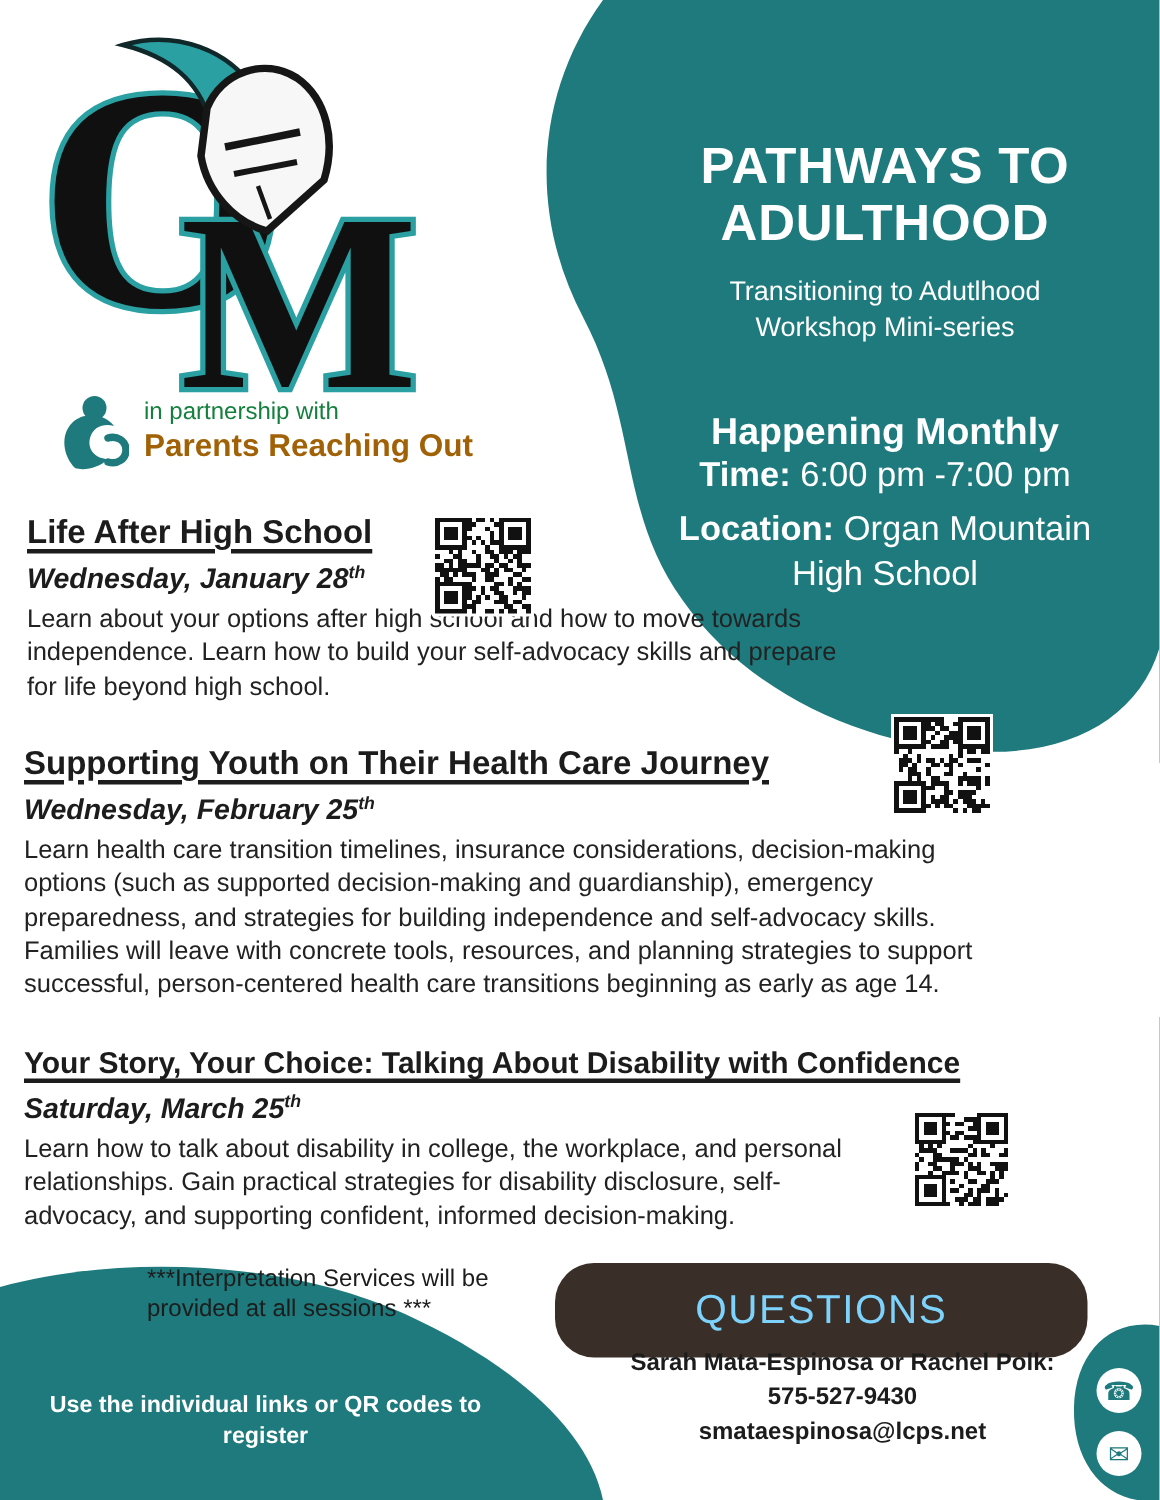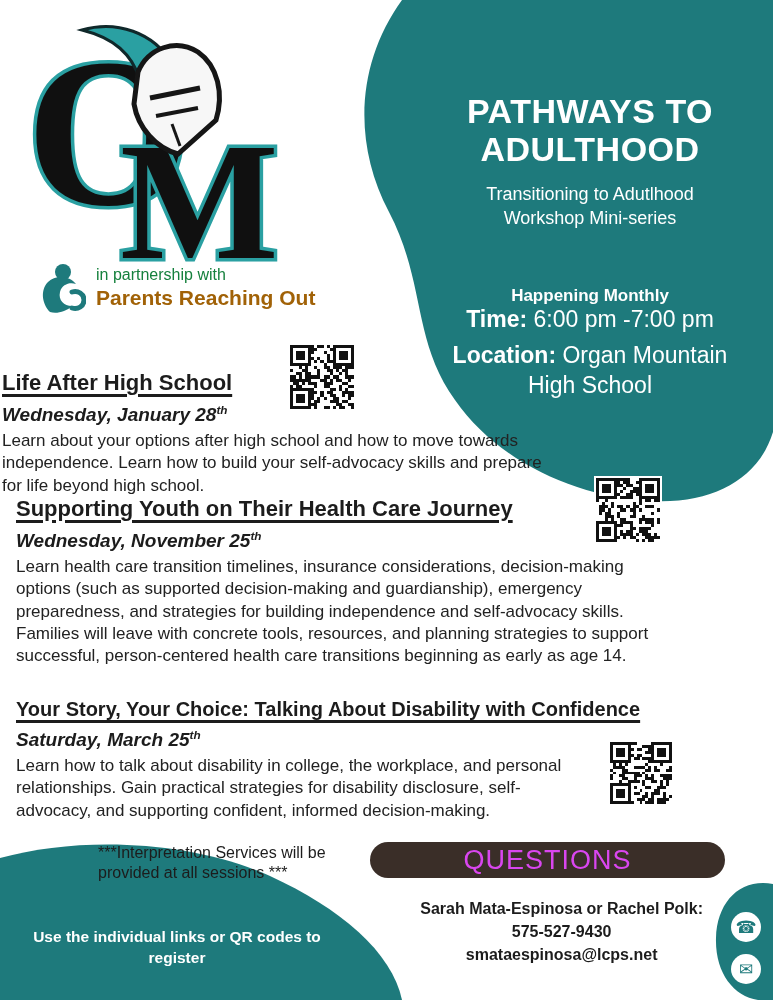--- a/index.html
+++ b/index.html
@@ -15,46 +15,46 @@
   
   .partnership{left:36px;top:262px;display:flex;align-items:center;gap:10px;}
   .pr-icon{width:50px;height:52px;}
   .pr-line{font-size:16px;color:#15803d;}
   .pr-name{font-size:21px;font-weight:700;color:#a16207;margin-top:2px;}
 
   
   .hero{left:416px;top:92px;width:348px;text-align:center;color:#fff;}
   .hero-title{font-size:34px;font-weight:800;line-height:1.12;letter-spacing:.5px;}
   .hero-sub{margin-top:15px;font-size:18px;line-height:1.3;}
-  .hero-monthly{margin-top:56px;font-size:17px;font-weight:700;}
+  .hero-monthly{margin-top:44px;font-size:25px;font-weight:700;}
   .hero-time{font-size:23px;}
   .hero-loc{margin-top:8px;font-size:23px;line-height:1.3;}
   .hero b{font-weight:700;}
 
   
   .sess-title{display:inline-block;font-weight:700;font-size:22px;text-decoration:underline;
               text-decoration-thickness:2.5px;text-underline-offset:4px;}
   .sess-date{font-style:italic;font-weight:700;font-size:19px;margin-top:7px;}
   .sess-date sup{font-size:0.62em;}
   .sess-body{font-size:17px;line-height:1.3;margin-top:4px;color:#222;}
-  .session-1{left:2px;top:342px;width:560px;margin-top:28px;}
+  .session-1{left:18px;top:342px;width:560px;}
   .session-2{left:16px;top:496px;width:655px;}
   .session-3{left:16px;top:698px;width:748px;}
   .session-3 .sess-title{font-size:20px;}
   .session-3 .sess-body{width:575px;}
 
   .qr{position:absolute;background:#fff;padding:2px;box-sizing:border-box;}
   .qr-1{left:288px;top:343px;width:68px;height:68px;}
   .qr-2{left:594px;top:476px;width:68px;height:68px;}
   .qr-3{left:608px;top:740px;width:66px;height:66px;}
 
   
   .interp{left:98px;top:843px;width:262px;text-align:left;font-size:16px;line-height:1.28;}
-  .questions-btn{left:370px;top:842px;width:355px;height:36px;border-radius:26px;background:#3a2e28;
-                 color:#d946ef;display:flex;align-items:center;justify-content:center;
+  .questions-btn{left:370px;top:842px;width:355px;height:63px;border-radius:26px;background:#3a2e28;
+                 color:#7dd3fc;display:flex;align-items:center;justify-content:center;
                  font-size:27px;letter-spacing:1px;cursor:pointer;}
   .contact{right:70px;top:897px;text-align:center;font-weight:700;font-size:16px;line-height:1.45;}
   .contact .email{display:block;}
   .icon-circle{position:absolute;width:30px;height:30px;border-radius:50%;background:#fff;color:#1e7a7c;
                display:flex;align-items:center;justify-content:center;font-size:17px;}
   .phone-circle{left:731px;top:912px;}
   .mail-circle{left:731px;top:954px;}
   .register{left:12px;top:927px;width:330px;color:#fff;font-weight:700;font-size:15.5px;
             text-align:center;line-height:1.35;}
 </style>
@@ -362,21 +362,21 @@
         <rect x="14" y="20" width="1" height="1"></rect>
         <rect x="16" y="20" width="1" height="1"></rect>
         <rect x="17" y="20" width="1" height="1"></rect>
         <rect x="20" y="20" width="1" height="1"></rect>
       </svg>
     </div>
 
   <div class="abs session-2">
     <div class="sess-title">Supporting Youth on Their Health Care Journey</div>
     <div class="sess-date">
-      <span>Wednesday, November 25</span><sup>th</sup>
+      <span>Wednesday, February 25</span><sup>th</sup>
     </div>
     <div class="sess-body">Learn health care transition timelines, insurance considerations, decision-making options (such as supported decision-making and guardianship), emergency preparedness, and strategies for building independence and self-advocacy skills. Families will leave with concrete tools, resources, and planning strategies to support successful, person-centered health care transitions beginning as early as age 14.</div>
   </div>
   <div class="qr qr-2">
       <svg viewBox="0 0 21 21" shape-rendering="crispEdges" style="width:100%;height:100%;display:block;fill:#111">
         <rect x="0" y="0" width="1" height="1"></rect>
         <rect x="1" y="0" width="1" height="1"></rect>
         <rect x="2" y="0" width="1" height="1"></rect>
         <rect x="3" y="0" width="1" height="1"></rect>
         <rect x="4" y="0" width="1" height="1"></rect>

